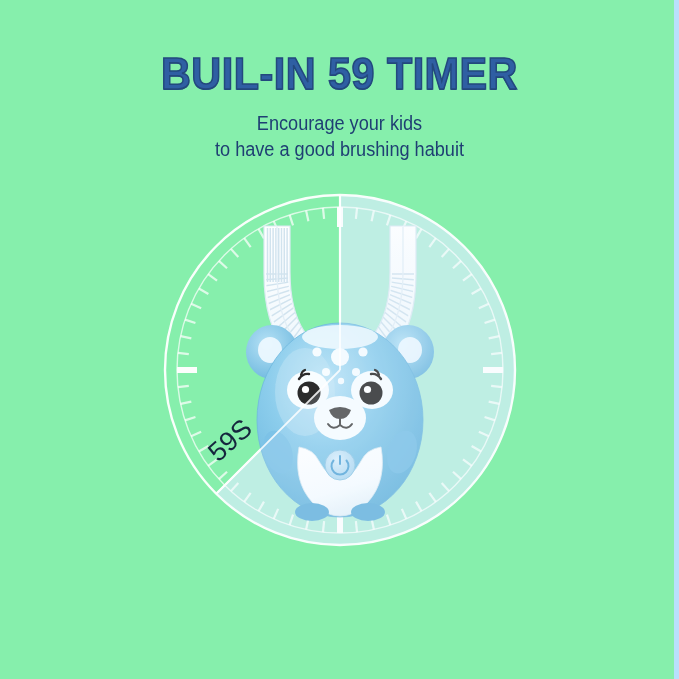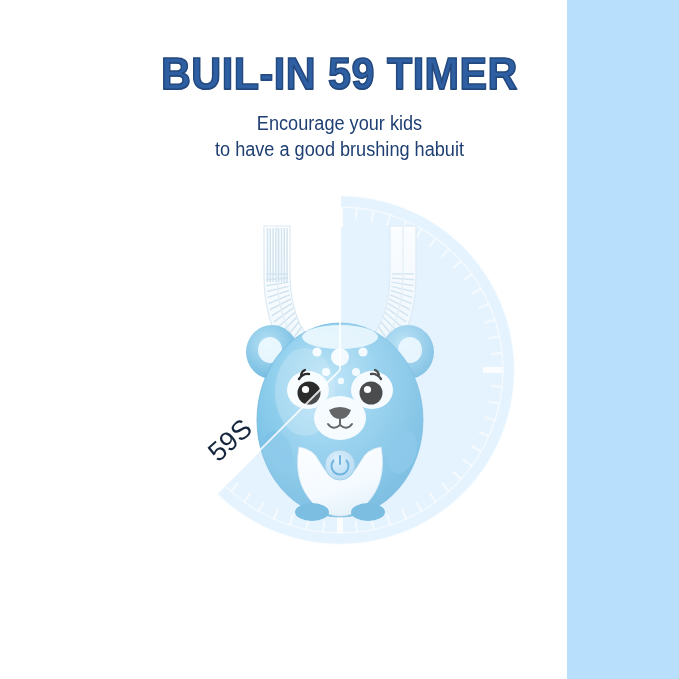--- a/index.html
+++ b/index.html
@@ -8,23 +8,23 @@
   }
   body {
     width: 679px;
     height: 679px;
     overflow: hidden;
     font-family: "Liberation Sans", sans-serif;
     background: #b8e0fd;
   }
   #canvas {
     position: relative;
-    width: 567px;
+    width: 674px;
     height: 679px;
-    background: #ffffff;
+    background: #86efac;
     overflow: hidden;
   }
 
   
   .headline {
     position: absolute;
     left: 0;
     top: 48px;
     width: 679px;
     text-align: center;

